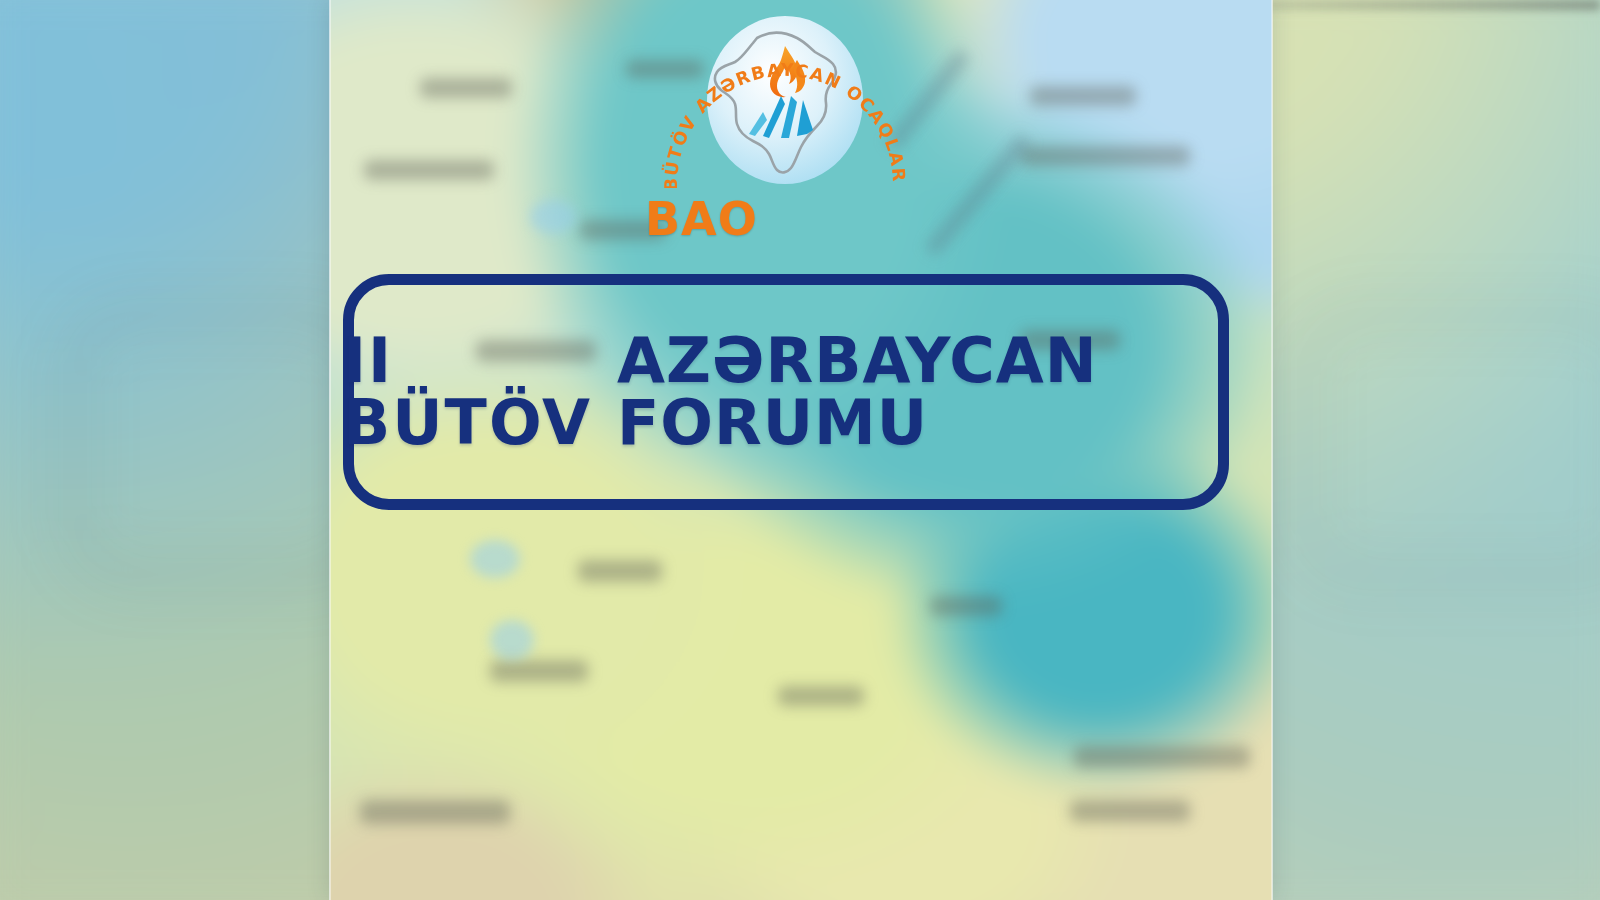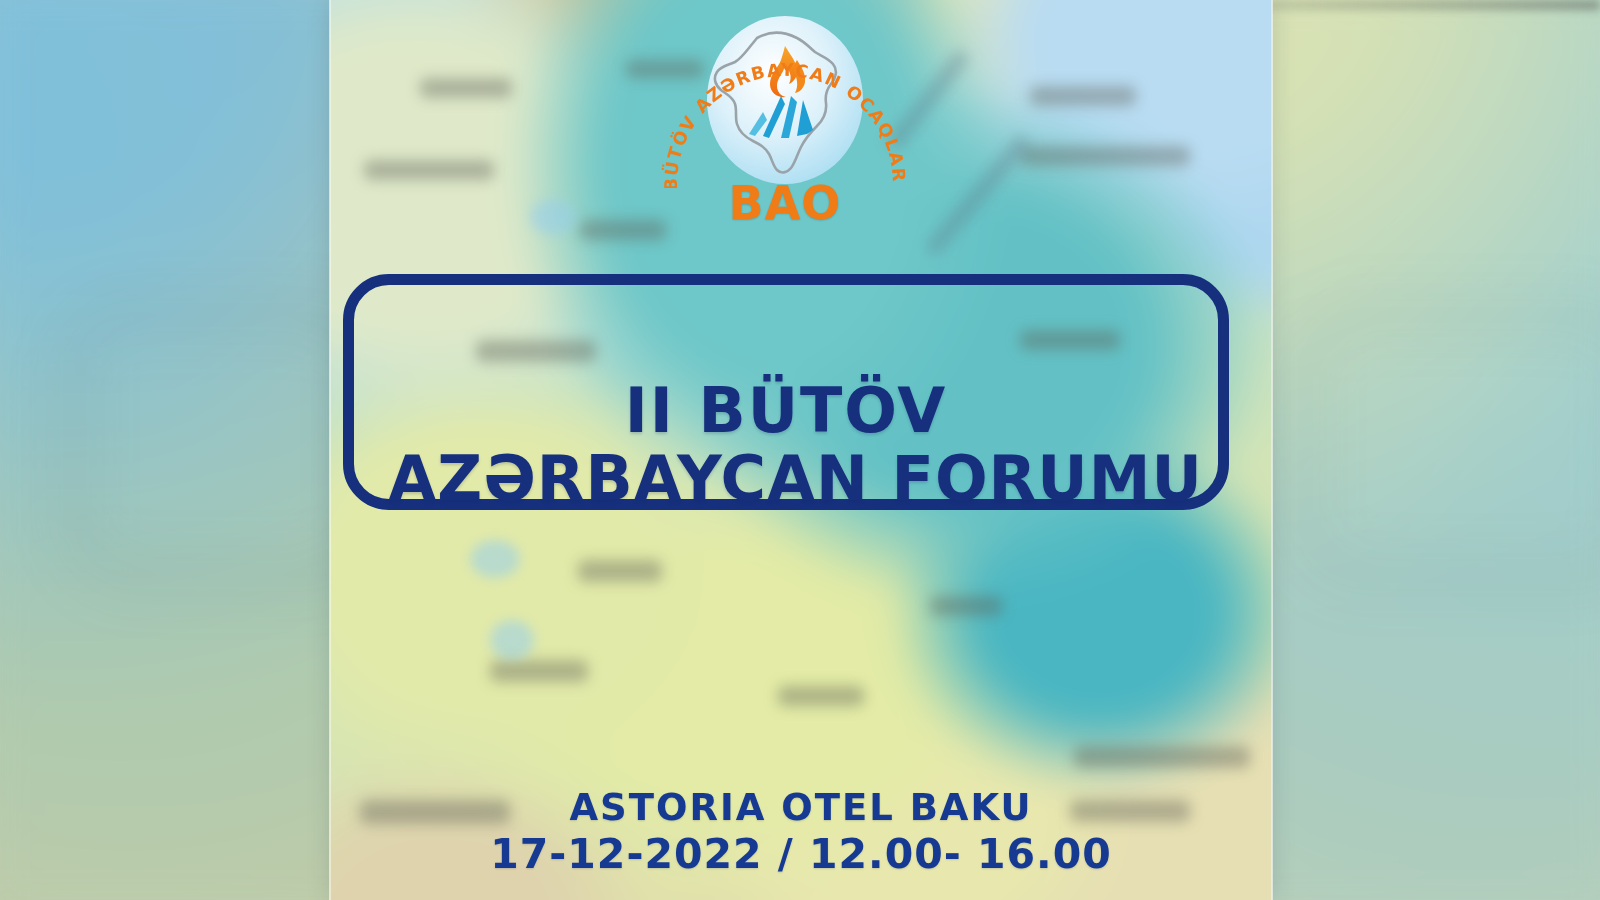--- a/index.html
+++ b/index.html
@@ -61,30 +61,30 @@
 
   
   .stroke{position:absolute;background:rgba(95,120,135,.35);filter:blur(7px);border-radius:10px;}
 
   
   .lake{position:absolute;background:rgba(150,205,235,.55);border-radius:50%;filter:blur(6px);}
 
   
   .logo{position:absolute;left:645px;top:8px;width:280px;height:230px;}
   .logo-mark{position:absolute;left:0;top:0;width:280px;height:180px;}
-  .logo-word{position:absolute;left:0;top:168px;width:280px;text-align:center;
+  .logo-word{position:absolute;left:0;top:184px;width:280px;
      font-size:46px;font-weight:bold;color:#f07c18;letter-spacing:1px;
      font-family:"DejaVu Sans",sans-serif;
      text-shadow:0 1px 2px rgba(0,0,0,.18);}
 
   
   .frame{position:absolute;left:343px;top:274px;width:886px;height:236px;
      border:11px solid #16307e;border-radius:46px;box-sizing:border-box;}
   .headline{position:absolute;left:343px;top:274px;width:886px;height:236px;
-     display:flex;flex-direction:column;align-items:center;justify-content:flex-end;
+     display:flex;flex-direction:row;align-items:center;justify-content:flex-start;
      gap:6px;pointer-events:none;}
   .headline .l1{font-family:"DejaVu Sans",sans-serif;font-weight:bold;
      font-size:62px;color:#16307e;letter-spacing:2px;line-height:1;
      text-shadow:0 2px 3px rgba(20,40,90,.20);}
   .headline .l2{font-family:"DejaVu Sans",sans-serif;font-weight:bold;
      font-size:62px;color:#16307e;letter-spacing:1px;line-height:1;
      text-shadow:0 2px 3px rgba(20,40,90,.20);margin-left:19px;}
 
   
   .footer{position:absolute;left:330px;top:786px;width:942px;text-align:center;}
@@ -191,18 +191,14 @@
 
     <div class="logo-word">BAO</div>
   </div>
 
   <div class="frame"></div>
   <div class="headline">
     <div class="l1">II BÜTÖV</div>
     <div class="l2">AZƏRBAYCAN FORUMU</div>
   </div>
 
-  <div class="footer">
-    <div class="venue">ASTORIA OTEL BAKU</div>
-    <div class="when">17-12-2022 / 12.00- 16.00</div>
-  </div>
 
 </div>
 
 </body></html>

